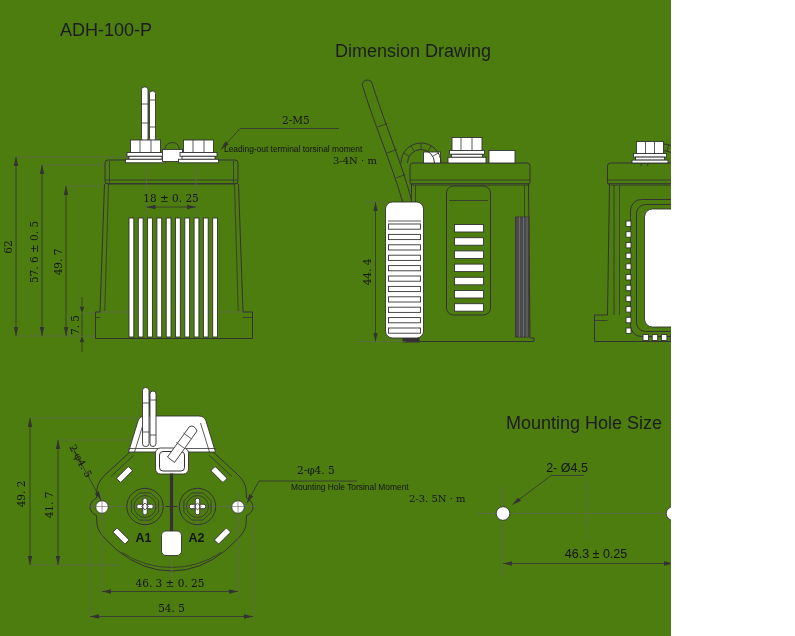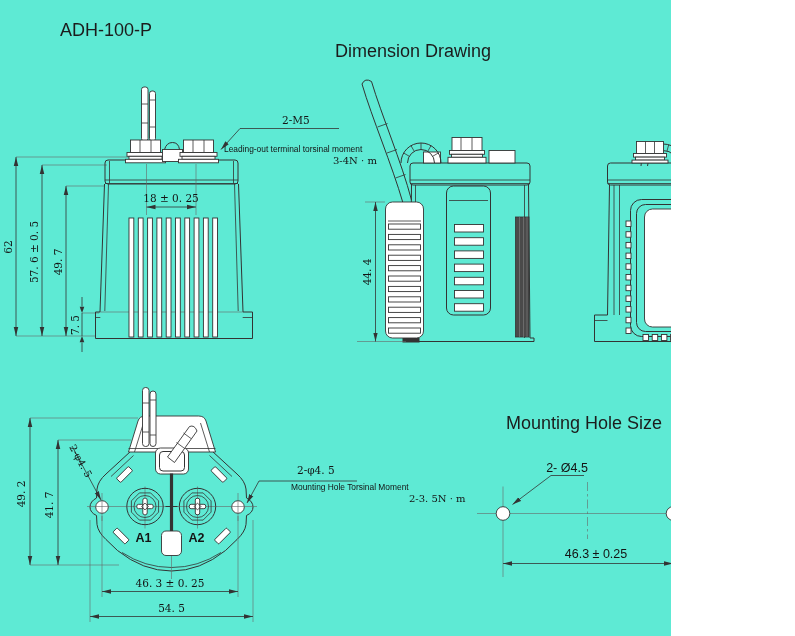--- a/index.html
+++ b/index.html
@@ -1,16 +1,16 @@
 <!DOCTYPE html>
 <html><head>
 <meta charset="utf-8">
 <style>
   html,body{margin:0;padding:0;background:#fff;}
-  #page{position:relative;width:671px;height:636px;background:#5eead4;overflow:hidden;}
+  #page{position:relative;width:671px;height:636px;background:#4d7c0f;overflow:hidden;}
   svg{display:block;}
   .ln{stroke:#333;fill:none;stroke-width:1;}
   .t8{stroke-width:.8;}
   .thin{stroke:#666;fill:none;stroke-width:.6;}
   .dim{stroke:#333;fill:none;stroke-width:.8;}
   .wh{fill:#fff;stroke:#333;stroke-width:.9;}
   .dk{fill:#333;stroke:none;}
   text{fill:#141414;}
   .cad{font-family:"DejaVu Serif",serif;font-size:10.5px;}
   .cad9{font-family:"DejaVu Serif",serif;font-size:10px;}

